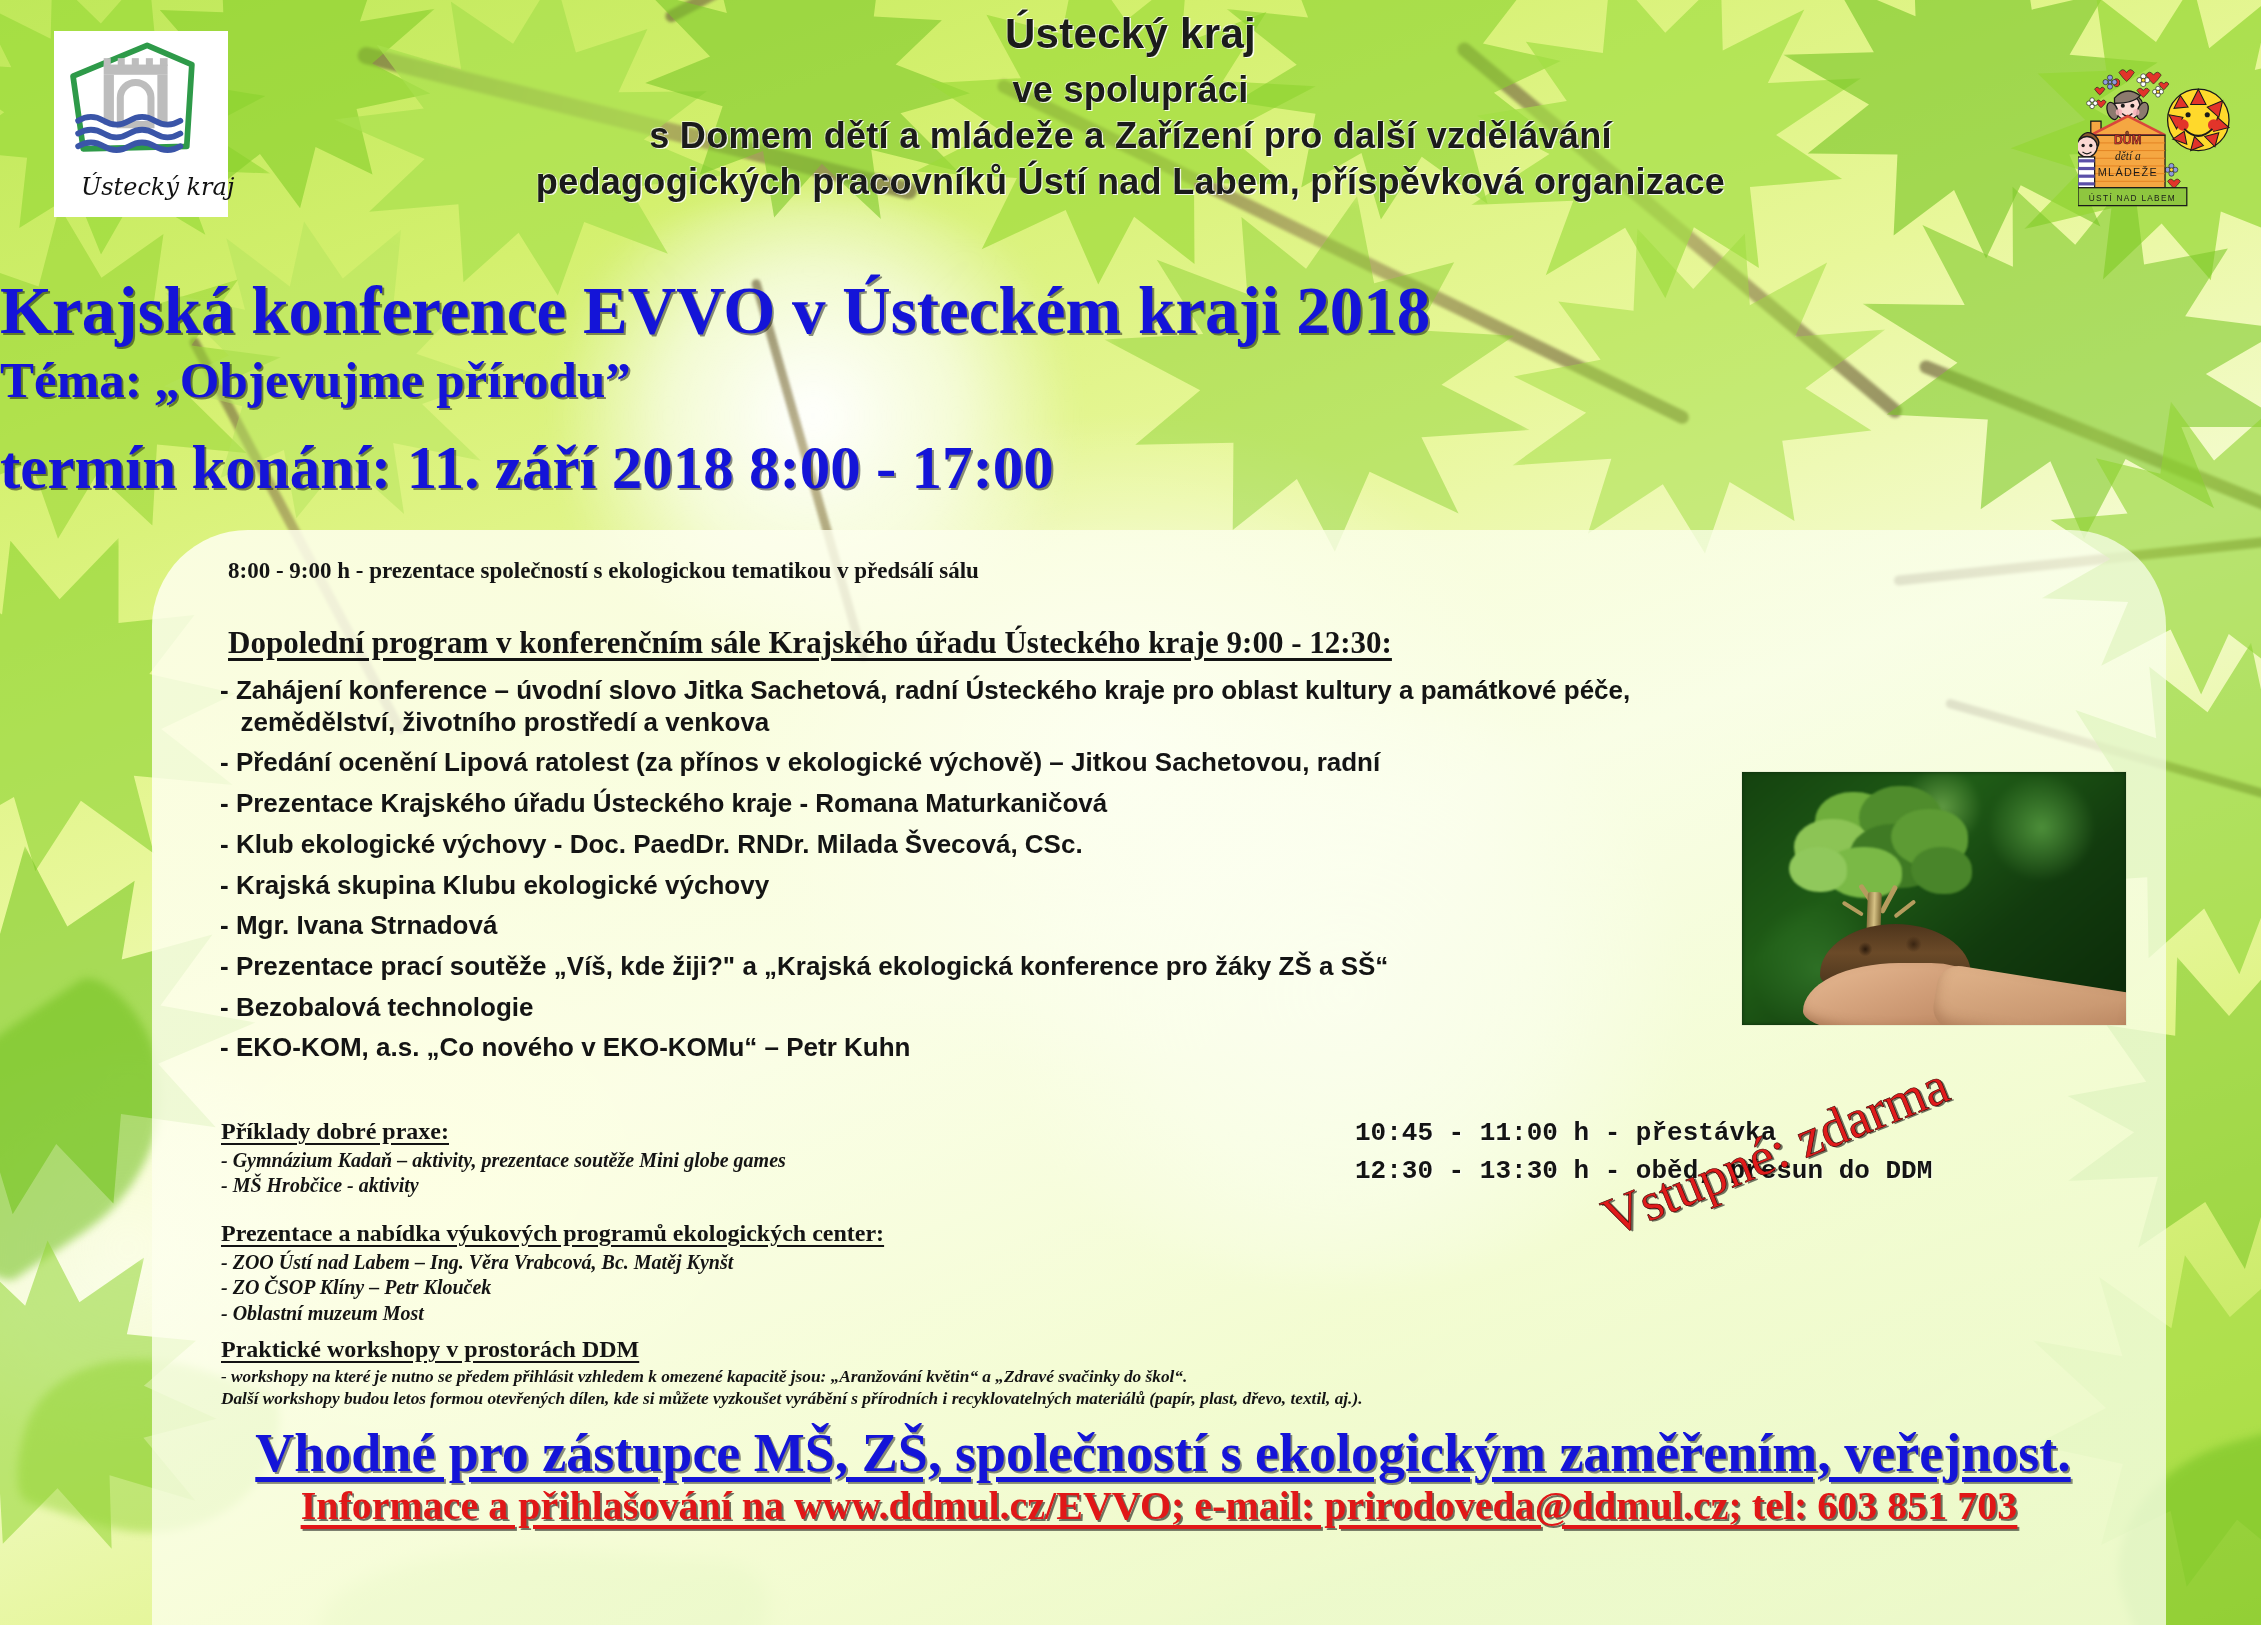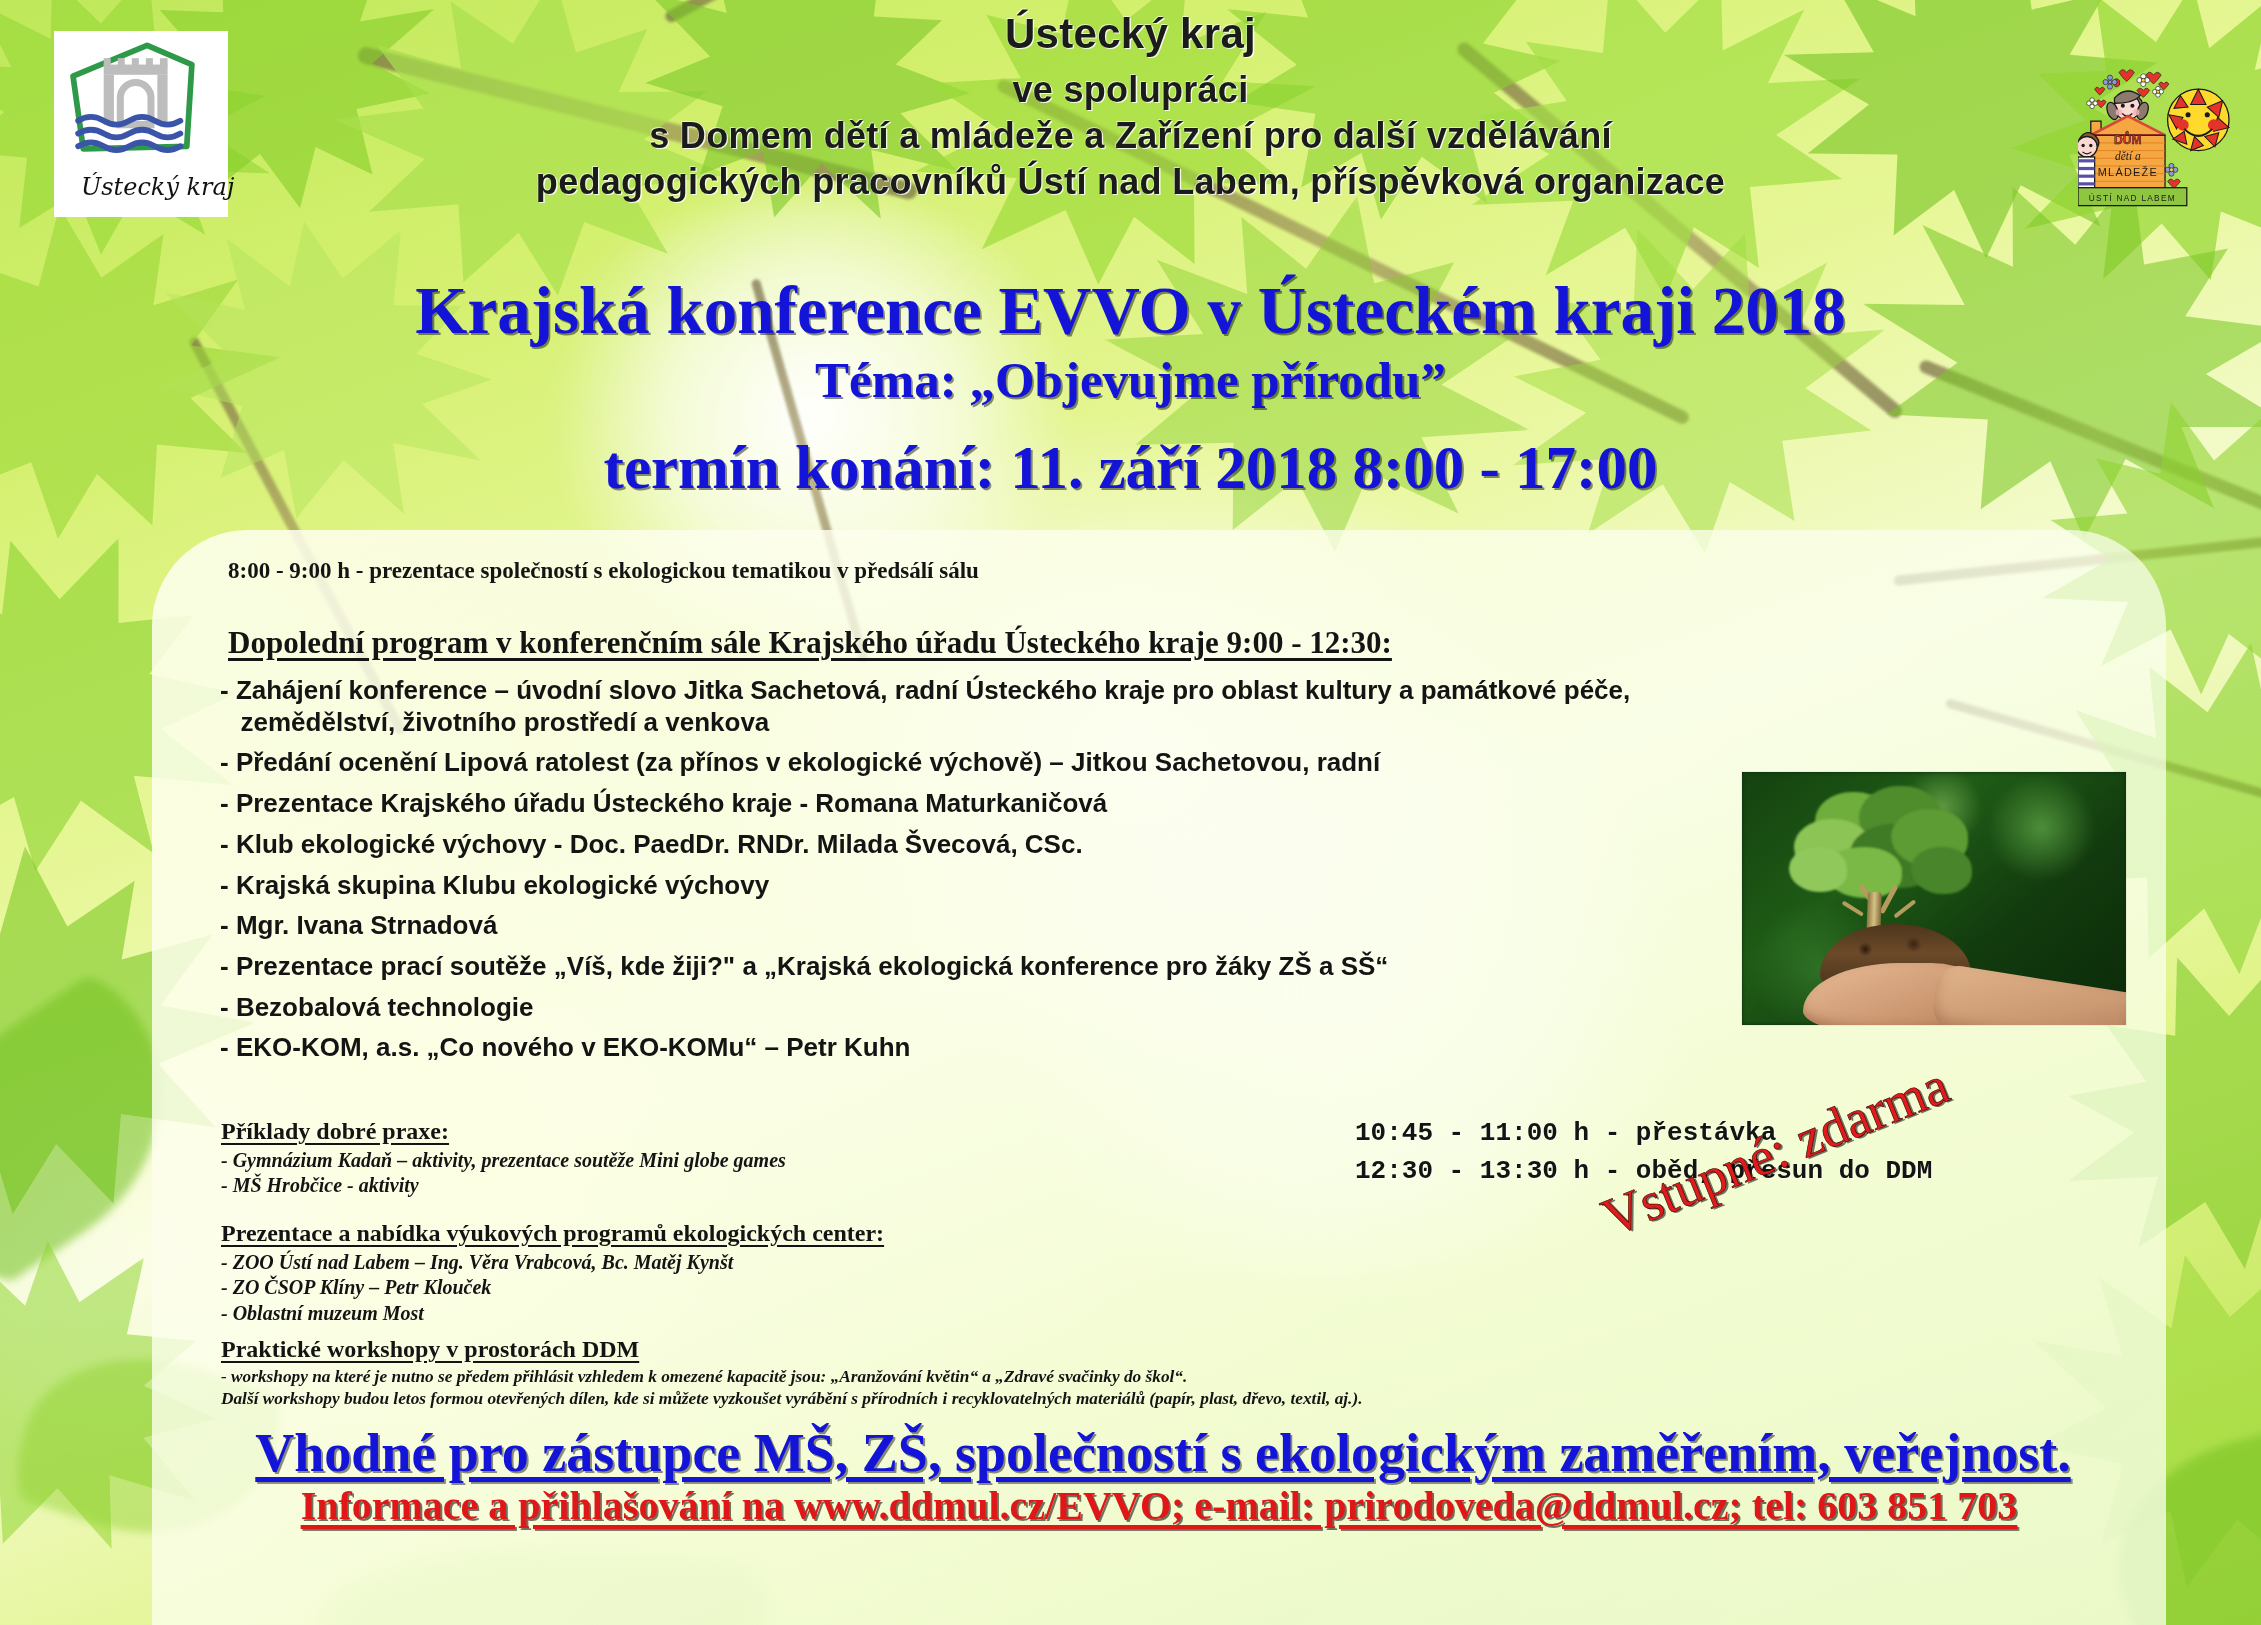--- a/index.html
+++ b/index.html
@@ -88,21 +88,20 @@
     letter-spacing:0.3px;
     white-space:nowrap;
   }
   #h1{ top:10.2px;  font-size:42px; }
   #h2{ top:69px; font-size:36px; }
   #h3{ top:115px; font-size:36px; }
   #h4{ top:161px; font-size:36px; }
 
   .title-blue{
     position:absolute; left:0; right:0;
-    text-align:center;
     color:#1414d8;
     font-family:"Liberation Serif",serif;
     font-weight:bold;
     text-shadow:1.9px 1.9px 0 rgba(0,0,0,.45);
     white-space:nowrap;
   }
   #t1{ top:272px; font-size:67px; }
   #t2{ top:351px; font-size:51px; }
   #t3{ top:421px; font-size:61px;margin-top:12px; }
 

